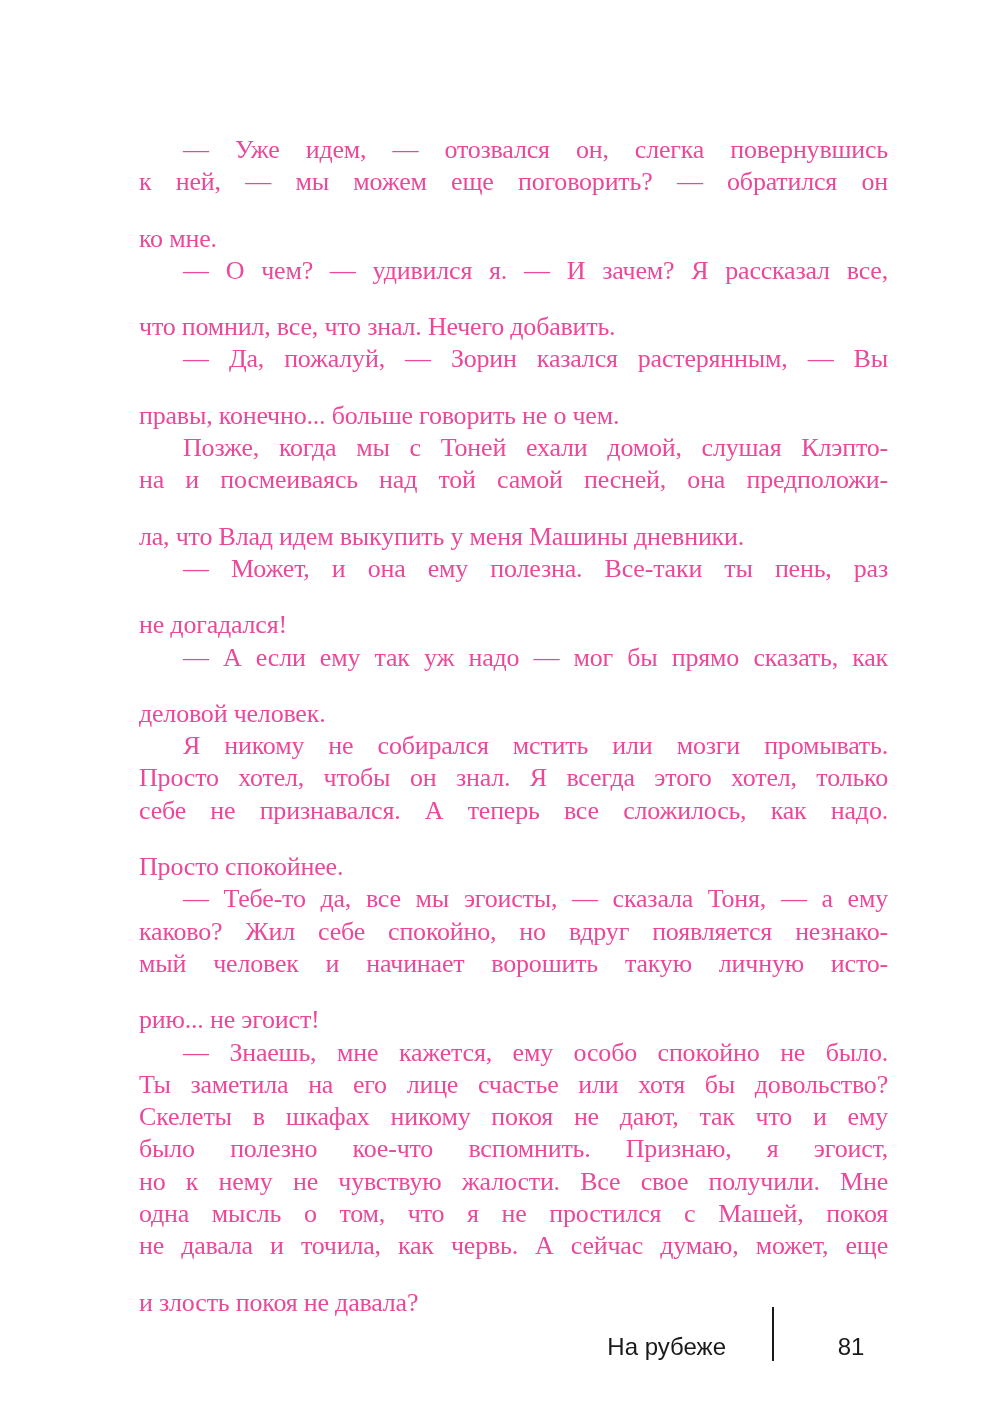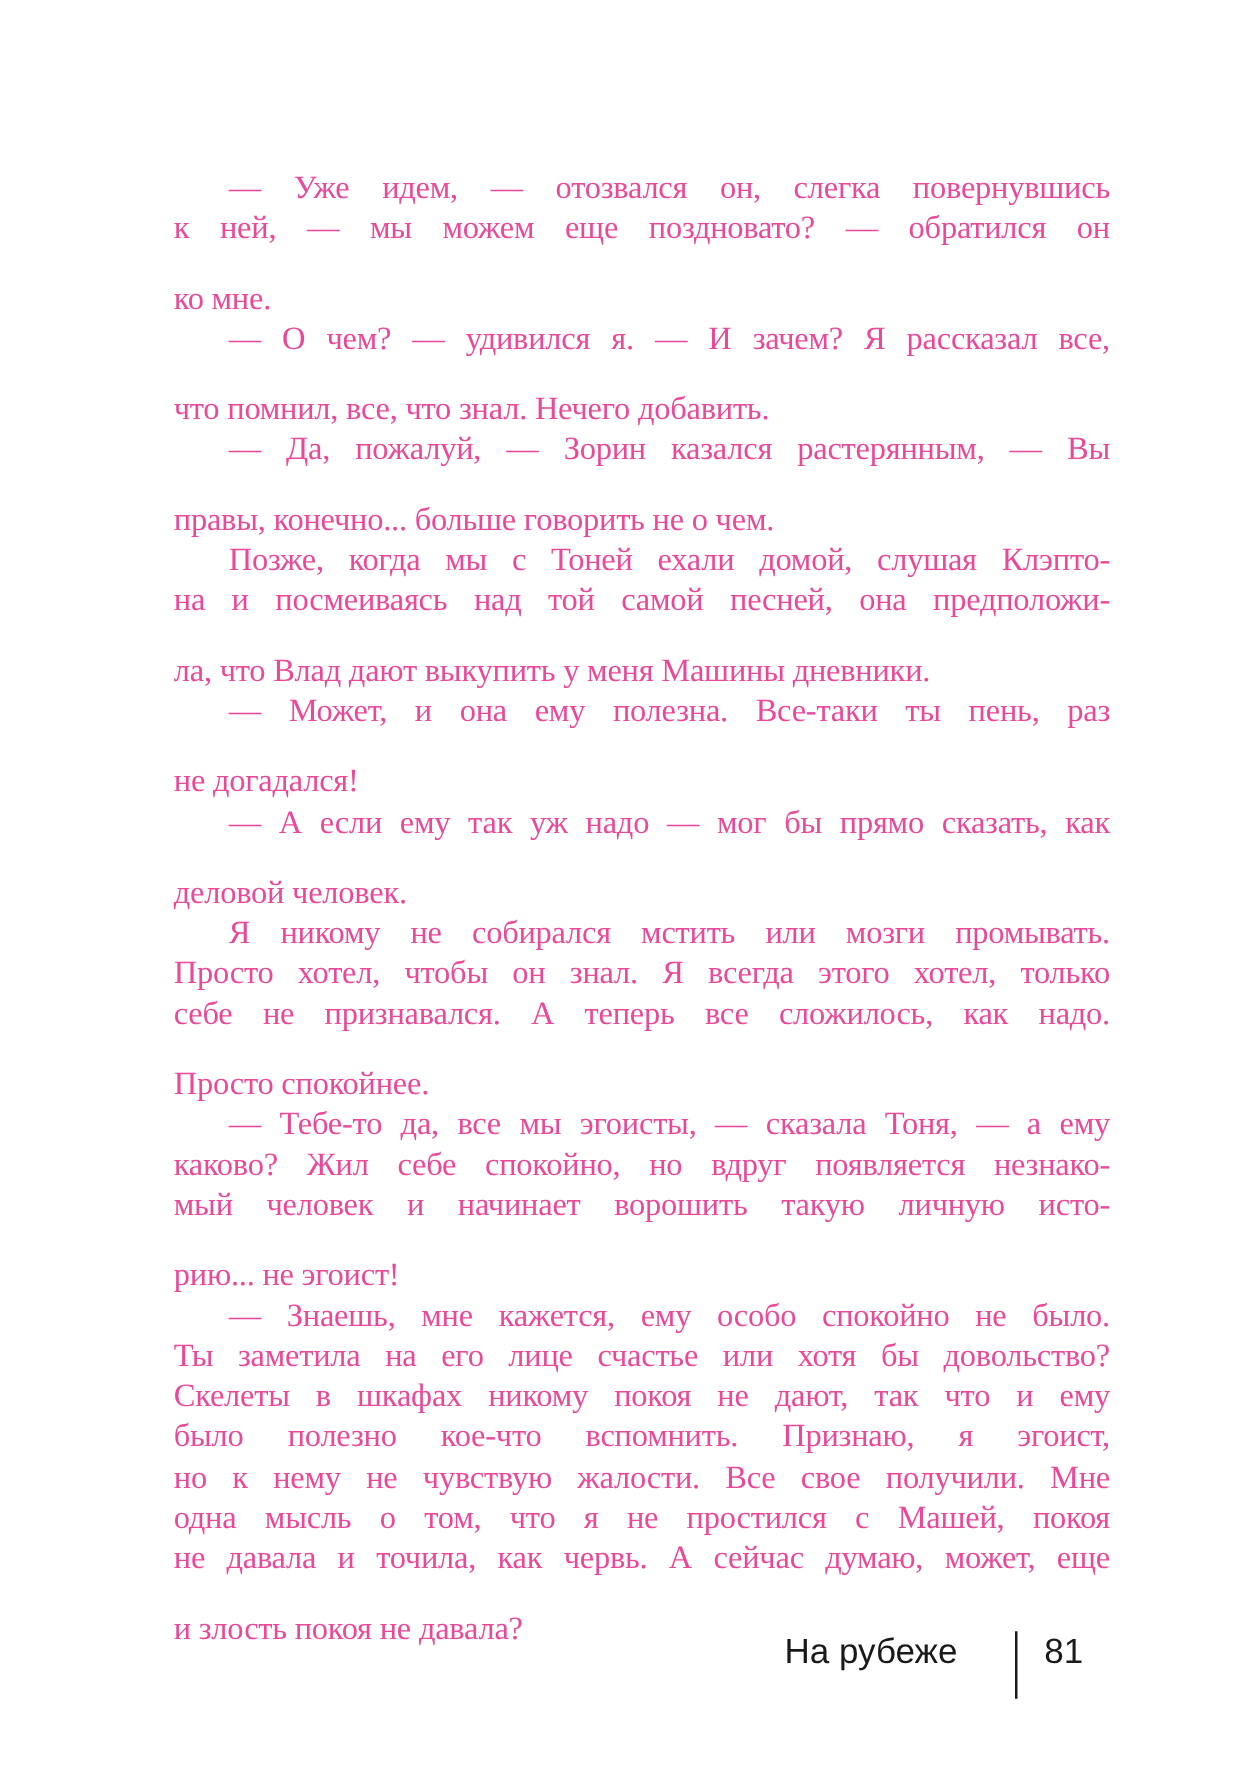--- a/index.html
+++ b/index.html
@@ -39,64 +39,65 @@
   .line.first {
     text-indent: 44px;
   }
   .footer {
     position: absolute;
     left: 139px;
     top: 1305px;
     width: 749px;
     height: 56px;
     display: flex;
-    align-items: flex-start;
+    align-items: flex-end;
     justify-content: flex-end;
     font-family: "Liberation Sans", "DejaVu Sans", sans-serif;
-    font-size: 28px;
+    font-size: 24px;
     color: #1a1a1a;
   }
   .running-title {
     white-space: nowrap;
   }
   .divider {
     width: 2px;
     height: 54px;
     background: #1a1a1a;
     margin-left: 46px;
     flex: 0 0 auto;
   }
   .page-number-box {
     width: 74px;
     text-align: center;
     flex: 0 0 auto;
+    padding-left: 40px;
   }
 </style>
 </head>
 <body>
 
 <div class="page">
   <div class="body-text">
       <div class="para">
         <div class="line first">— Уже идем, — отозвался он, слегка повернувшись</div>
-        <div class="line">к ней, — мы можем еще поздновато? — обратился он</div>
+        <div class="line">к ней, — мы можем еще поговорить? — обратился он</div>
         <div class="line last">ко мне.</div>
       </div>
       <div class="para">
         <div class="line first">— О чем? — удивился я. — И зачем? Я рассказал все,</div>
         <div class="line last">что помнил, все, что знал. Нечего добавить.</div>
       </div>
       <div class="para">
         <div class="line first">— Да, пожалуй, — Зорин казался растерянным, — Вы</div>
         <div class="line last">правы, конечно... больше говорить не о чем.</div>
       </div>
       <div class="para">
         <div class="line first">Позже, когда мы с Тоней ехали домой, слушая Клэпто-</div>
         <div class="line">на и посмеиваясь над той самой песней, она предположи-</div>
-        <div class="line last">ла, что Влад дают выкупить у меня Машины дневники.</div>
+        <div class="line last">ла, что Влад идем выкупить у меня Машины дневники.</div>
       </div>
       <div class="para">
         <div class="line first">— Может, и она ему полезна. Все-таки ты пень, раз</div>
         <div class="line last">не догадался!</div>
       </div>
       <div class="para">
         <div class="line first">— А если ему так уж надо — мог бы прямо сказать, как</div>
         <div class="line last">деловой человек.</div>
       </div>
       <div class="para">

